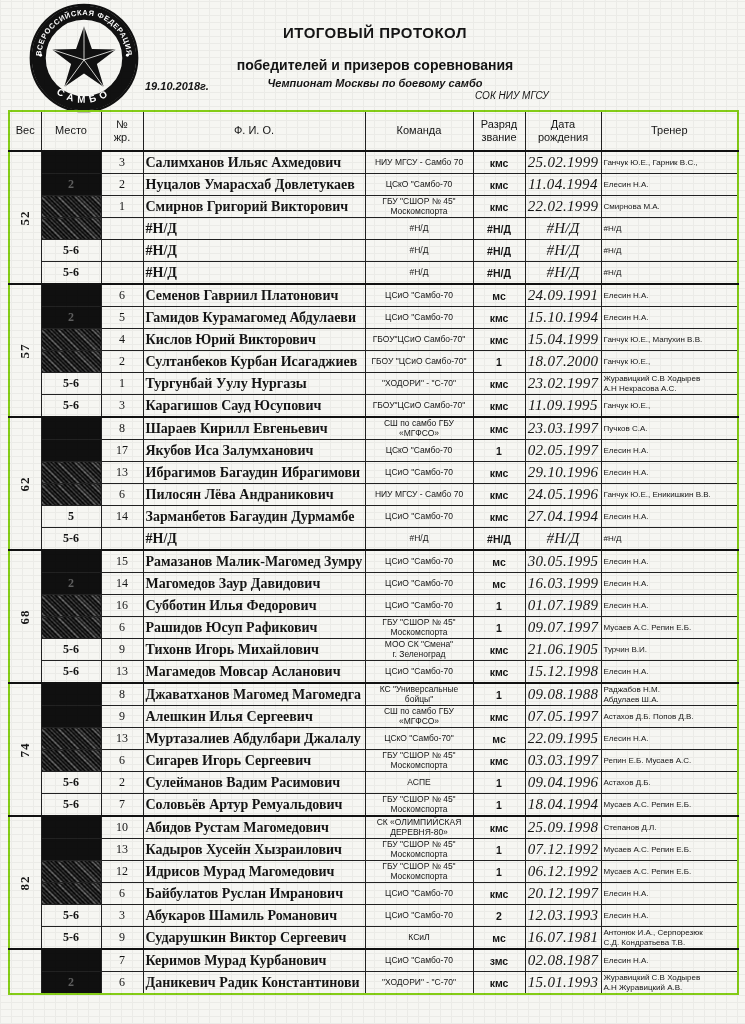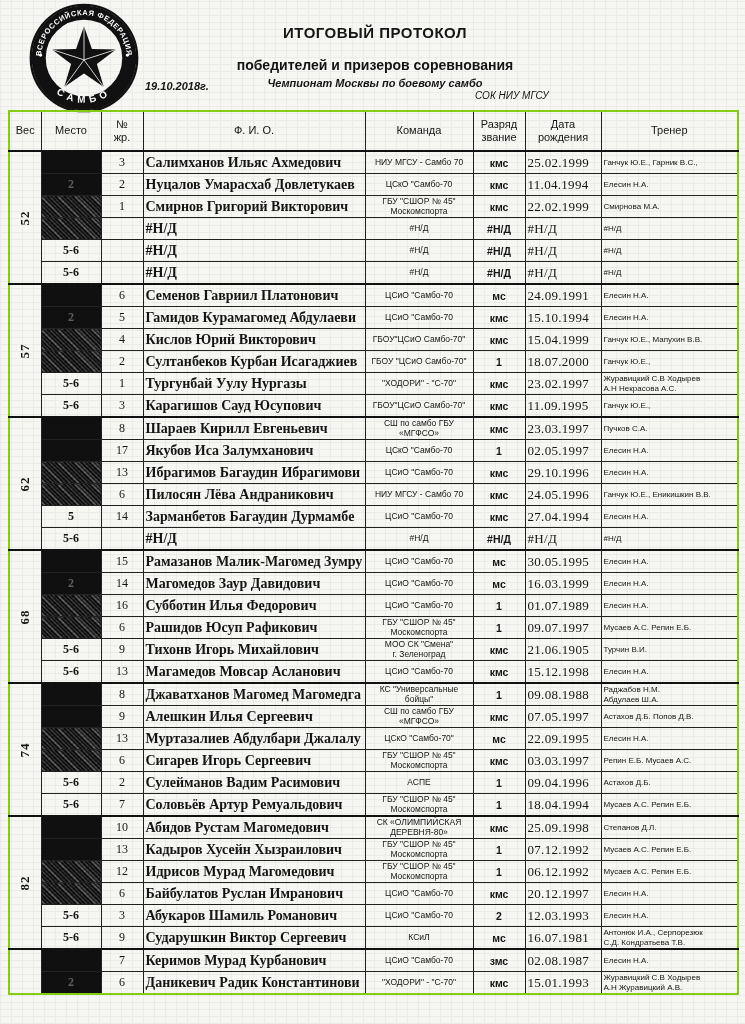--- a/index.html
+++ b/index.html
@@ -40,21 +40,21 @@
         background-image:
           repeating-linear-gradient(45deg, rgba(0,0,0,.85) 0 2px, rgba(170,170,170,.5) 2px 3px,
               rgba(10,10,10,.9) 3px 5px, rgba(100,100,100,.55) 5px 6px),
           repeating-linear-gradient(-32deg, rgba(0,0,0,.6) 0 1px, rgba(190,190,190,.35) 1px 2px,
               rgba(25,25,25,.7) 2px 4px);}
   .c-num{font-family:"Liberation Serif",serif;font-size:12px;text-align:center;}
   .c-name{font-family:Liberation Serif, serif;font-weight:bold;font-size:14px;
         white-space:nowrap;padding-left:4px;}
   .c-team{font-size:8.5px;text-align:center;white-space:pre-line;line-height:1.15;}
   .c-rank{font-weight:bold;font-size:10.5px;text-align:center;}
-  .c-dob{font-family:"Liberation Serif",serif;font-size:13px;text-align:left;letter-spacing:.3px;}
+  .c-dob{font-family:"Liberation Serif",serif;font-size:15px;text-align:center;letter-spacing:.3px;font-style:italic;}
   .c-coach{font-size:8px;white-space:pre-line;line-height:1.2;padding-left:3px;}
 </style>
 </head>
 <body>
 
 <div class="page">
 
   <div class="artifact art1"></div>
   <div class="artifact art2"></div>
   <div class="artifact art3"></div>

